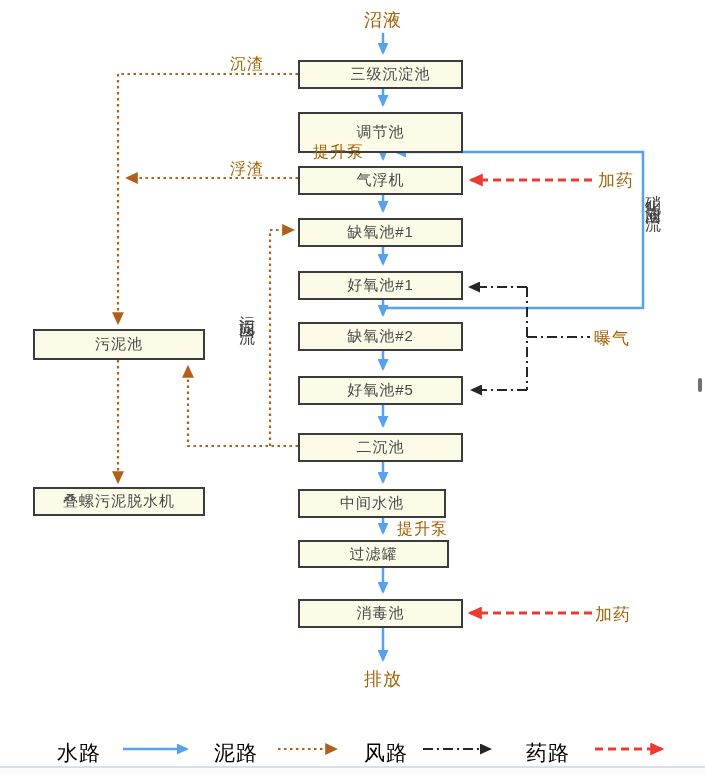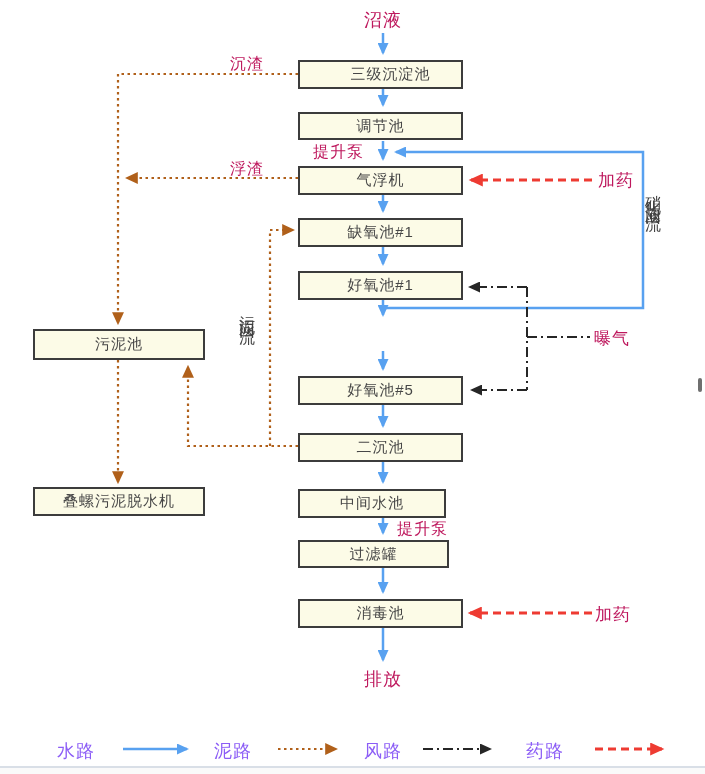--- a/index.html
+++ b/index.html
@@ -7,27 +7,27 @@
     position:relative;width:705px;height:774px;background:#ffffff;overflow:hidden;
     font-family:"Liberation Sans","DejaVu Sans",sans-serif;color:#3f3f3f;
   }
   #wires{position:absolute;left:0;top:0;pointer-events:none;}
   .node{
     position:absolute;box-sizing:border-box;
     background:#fcfbe7;border:2px solid #3c3c3c;
     display:flex;align-items:center;justify-content:center;
     font-size:15px;color:#474747;letter-spacing:1px;white-space:nowrap;
   }
-  .lbl{position:absolute;font-size:16px;color:#be185d;white-space:nowrap;letter-spacing:1px;}
+  .lbl{position:absolute;font-size:16px;color:#a16207;white-space:nowrap;letter-spacing:1px;}
   .lbl.center{text-align:center;}
   .vlbl{
     position:absolute;font-size:16px;color:#3f3f3f;
     writing-mode:vertical-rl;text-orientation:upright;letter-spacing:5px;line-height:18px;
   }
-  .legend-label{position:absolute;font-size:18px;color:#8b5cf6;letter-spacing:1px;}
+  .legend-label{position:absolute;font-size:21px;color:#000000;letter-spacing:1px;}
   #bottom-border{position:absolute;left:0;top:766px;width:705px;height:2px;background:#d9dfe7;}
   #below-border{position:absolute;left:0;top:768px;width:705px;height:6px;background:#fafafa;}
   #scroll-mark{position:absolute;left:698px;top:378px;width:4px;height:14px;background:#6f6f6f;border-radius:2px;}
 </style>
 </head>
 <body>
 
 <div id="canvas">
 
   <svg id="wires" width="705" height="774" viewBox="0 0 705 774">
@@ -84,24 +84,25 @@
       <path d="M592 180 L471 180" marker-end="url(#ah-red)"></path>
       <path d="M592 613 L470 613" marker-end="url(#ah-red)"></path>
       <path d="M595 749 L662 749" marker-end="url(#ah-red)"></path>
     </g>
   </svg>
 
   <div class="lbl center" style="left:348px;top:8px;width:70px;font-size:18px;">沼液</div>
   <div class="lbl center" style="left:348px;top:667px;width:70px;font-size:18px;">排放</div>
 
   <div class="node" style="left:298px;top:60px;width:165px;height:29px;padding-left:20px;">三级沉淀池</div>
-  <div class="node" style="left:298px;top:112px;width:165px;height:28px;">调节池</div>
+  <div class="node" style="left:298px;top:112px;width:165px;height:41px;">调节池</div>
   <div class="node" style="left:298px;top:166px;width:165px;height:29px;">气浮机</div>
   <div class="node" style="left:298px;top:218px;width:165px;height:29px;">缺氧池#1</div>
   <div class="node" style="left:298px;top:271px;width:165px;height:29px;">好氧池#1</div>
+  <div class="node" style="left:298px;top:322px;width:165px;height:29px;">缺氧池#2</div>
   <div class="node" style="left:298px;top:376px;width:165px;height:29px;">好氧池#5</div>
   <div class="node" style="left:298px;top:433px;width:165px;height:29px;">二沉池</div>
   <div class="node" style="left:298px;top:489px;width:148px;height:29px;">中间水池</div>
   <div class="node" style="left:298px;top:540px;width:151px;height:28px;">过滤罐</div>
   <div class="node" style="left:298px;top:599px;width:165px;height:29px;">消毒池</div>
 
   <div class="node" style="left:33px;top:329px;width:172px;height:31px;">污泥池</div>
   <div class="node" style="left:33px;top:487px;width:172px;height:29px;">叠螺污泥脱水机</div>
 
   <div class="lbl" style="left:313px;top:142px;">提升泵</div>

